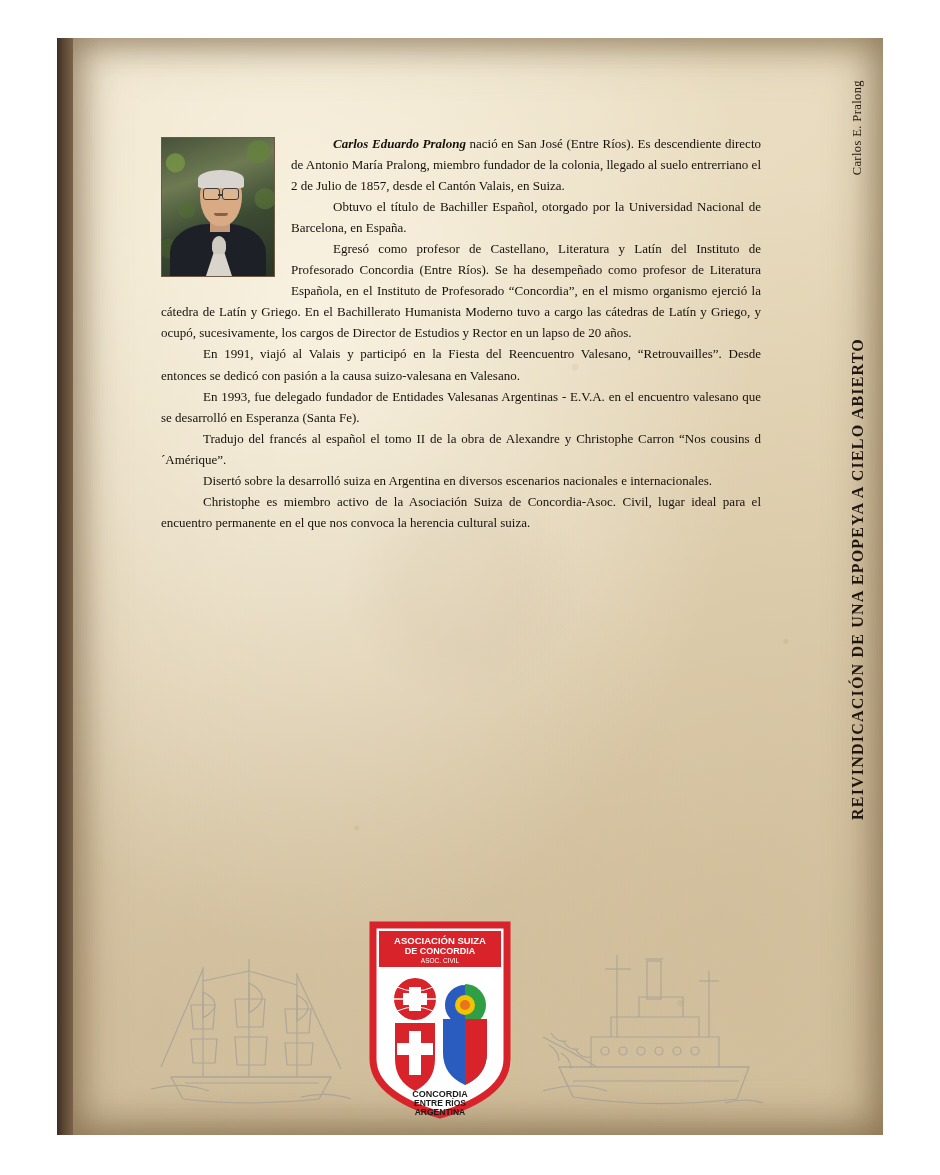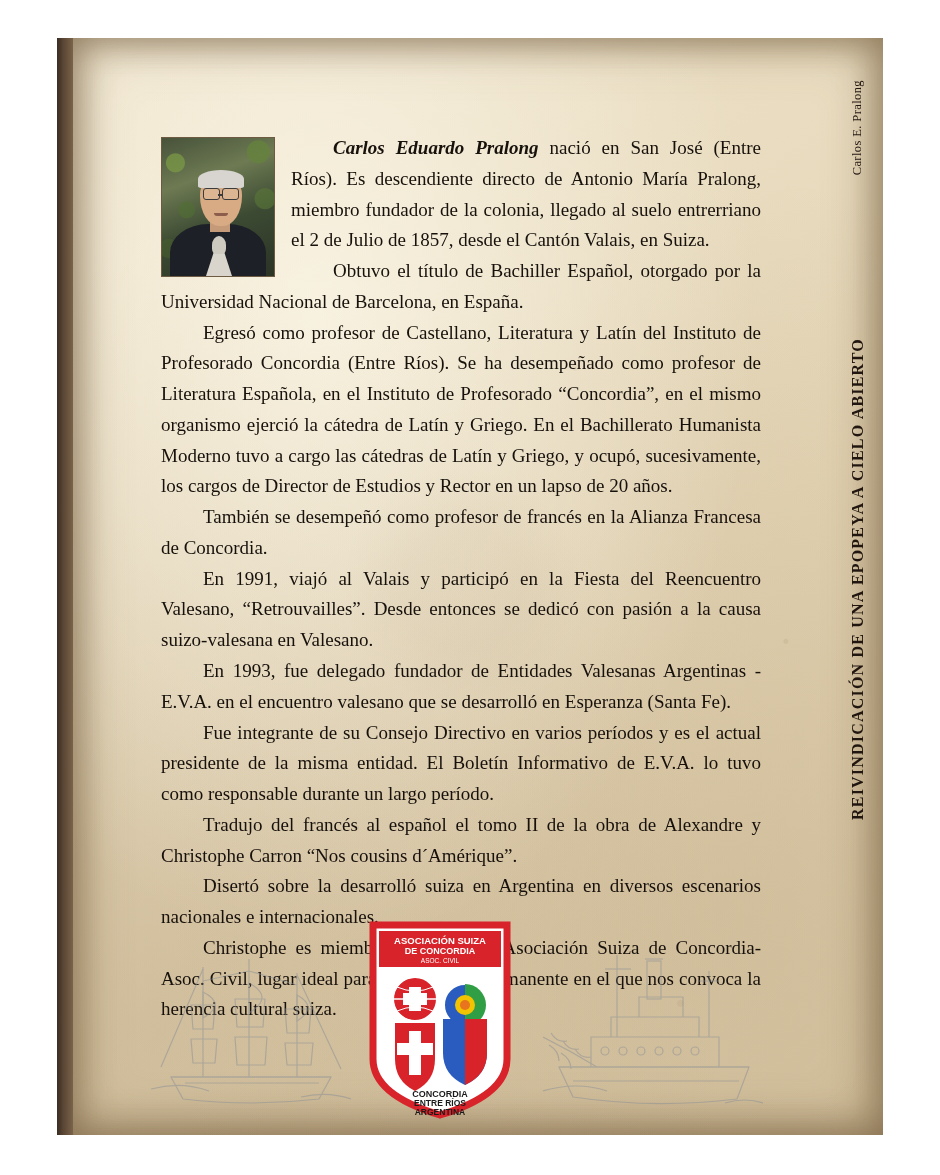--- a/index.html
+++ b/index.html
@@ -95,21 +95,21 @@
     letter-spacing: 1.2px;
     font-family: "Liberation Serif", serif;
   }
 
   
   .bio {
     position: absolute;
     left: 88px;
     top: 95px;
     width: 600px;
-    font-size: 19px;
+    font-size: 13px;
     line-height: 1.62;
     color: #17110c;
     text-align: justify;
     text-justify: inter-word;
   }
   .bio p {
     margin: 0;
     text-indent: 42px;
   }
   .bio p.first {
@@ -263,24 +263,22 @@
         <div class="ph-hair"></div>
         <div class="ph-glass-l"></div>
         <div class="ph-glass-r"></div>
         <div class="ph-bridge"></div>
         <div class="ph-mouth"></div>
       </div>
 
       <p class="first"><span class="name">Carlos Eduardo Pralong</span><span> nació en San José (Entre Ríos). Es descendiente directo de Antonio María Pralong, miembro fundador de la colonia, llegado al suelo entrerriano el 2 de Julio de 1857, desde el Cantón Valais, en Suiza.</span></p>
       <p>Obtuvo el título de Bachiller Español, otorgado por la Universidad Nacional de Barcelona, en España.</p>
       <p>Egresó como profesor de Castellano, Literatura y Latín del Instituto de Profesorado Concordia (Entre Ríos). Se ha desempeñado como profesor de Literatura Española, en el Instituto de Profesorado “Concordia”, en el mismo organismo ejerció la cátedra de Latín y Griego. En el Bachillerato Humanista Moderno tuvo a cargo las cátedras de Latín y Griego, y ocupó, sucesivamente, los cargos de Director de Estudios y Rector en un lapso de 20 años.</p>
-      <p>También se desempeñó como profesor de francés en la Alianza Francesa de Concordia.</p>
       <p>En 1991, viajó al Valais y participó en la Fiesta del Reencuentro Valesano, “Retrouvailles”. Desde entonces se dedicó con pasión a la causa suizo-valesana en Valesano.</p>
       <p>En 1993, fue delegado fundador de Entidades Valesanas Argentinas - E.V.A. en el encuentro valesano que se desarrolló en Esperanza (Santa Fe).</p>
-      <p>Fue integrante de su Consejo Directivo en varios períodos y es el actual presidente de la misma entidad. El Boletín Informativo de E.V.A. lo tuvo como responsable durante un largo período.</p>
       <p>Tradujo del francés al español el tomo II de la obra de Alexandre y Christophe Carron “Nos cousins d´Amérique”.</p>
       <p>Disertó sobre la desarrolló suiza en Argentina en diversos escenarios nacionales e internacionales.</p>
       <p>Christophe es miembro activo de la Asociación Suiza de Concordia-Asoc. Civil, lugar ideal para el encuentro permanente en el que nos convoca la herencia cultural suiza.</p>
     </div>
 
     <div class="art">
 
       <svg class="ship-left" width="200" height="170" viewBox="0 0 200 170">
         <g fill="none" stroke="#8a8f96" stroke-width="1.2">
           <path d="M20 130 L180 130 L168 152 Q100 160 32 152 Z"></path>

